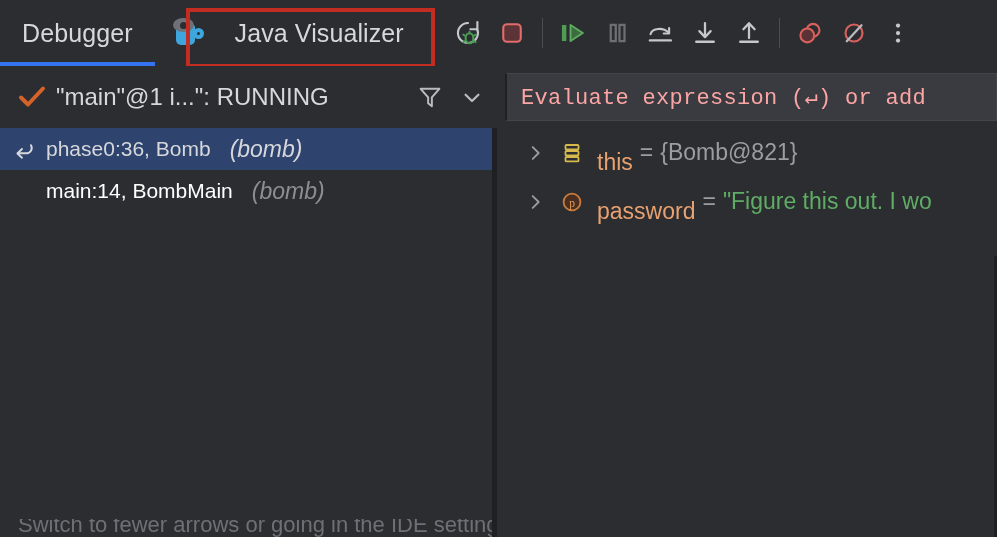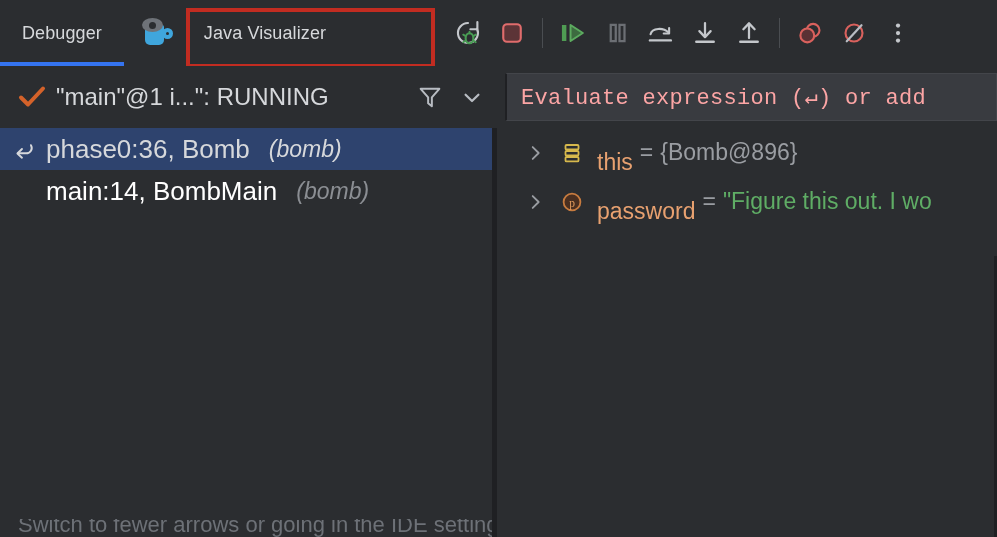--- a/index.html
+++ b/index.html
@@ -36,21 +36,21 @@
   .tab {
     position: relative;
     height: 66px;
     display: flex;
     align-items: center;
     padding: 0 22px;
     box-sizing: border-box;
     white-space: nowrap;
   }
   .tab-label {
-    font-size: 18px;
+    font-size: 25px;
     color: #d6d8db;
     letter-spacing: 0.1px;
   }
   .tab.selected .tab-underline {
     position: absolute;
     left: 0;
     bottom: 0;
     width: 100%;
     height: 4px;
     background: #3574f0;
@@ -259,21 +259,21 @@
     width: 30px;
     height: 30px;
     flex: none;
     display: flex;
     align-items: center;
     justify-content: center;
     margin-right: 6px;
   }
   .frame-icon.blank { visibility: hidden; }
   .frame-text {
-    font-size: 26px;
+    font-size: 21px;
     color: #d6d8db;
   }
   .frame-row.dim .frame-text { color: #ffffff; }
   .frame-pkg {
     font-size: 23px;
     font-style: italic;
     color: #d6d8db;
     margin-left: 19px;
   }
   .frame-row.dim .frame-pkg { color: #8b8e93; }
@@ -522,21 +522,21 @@
         </span>
         <span class="var-icon">
           <svg width="24" height="24" viewBox="0 0 24 24">
             <rect x="5.5" y="4" width="13" height="4.4" rx="1" fill="none" stroke="#d6b84c" stroke-width="1.8"></rect>
             <rect x="5.5" y="10" width="13" height="4.4" rx="1" fill="none" stroke="#d6b84c" stroke-width="1.8"></rect>
             <rect x="5.5" y="16" width="13" height="4.4" rx="1" fill="none" stroke="#d6b84c" stroke-width="1.8"></rect>
           </svg>
         </span>
         <span class="var-name">this</span>
         <span class="var-eq">=</span>
-        <span class="var-value">{Bomb@896}</span>
+        <span class="var-value">{Bomb@821}</span>
       </div>
 
       <div class="var-row">
         <span class="var-arrow">
           <svg width="22" height="22" viewBox="0 0 24 24">
             <path d="M9.5 5.5 L16 12 L9.5 18.5" fill="none" stroke="#9a9da2" stroke-width="2" stroke-linecap="round" stroke-linejoin="round"></path>
           </svg>
         </span>
         <span class="var-icon">
           <svg width="24" height="24" viewBox="0 0 24 24">

